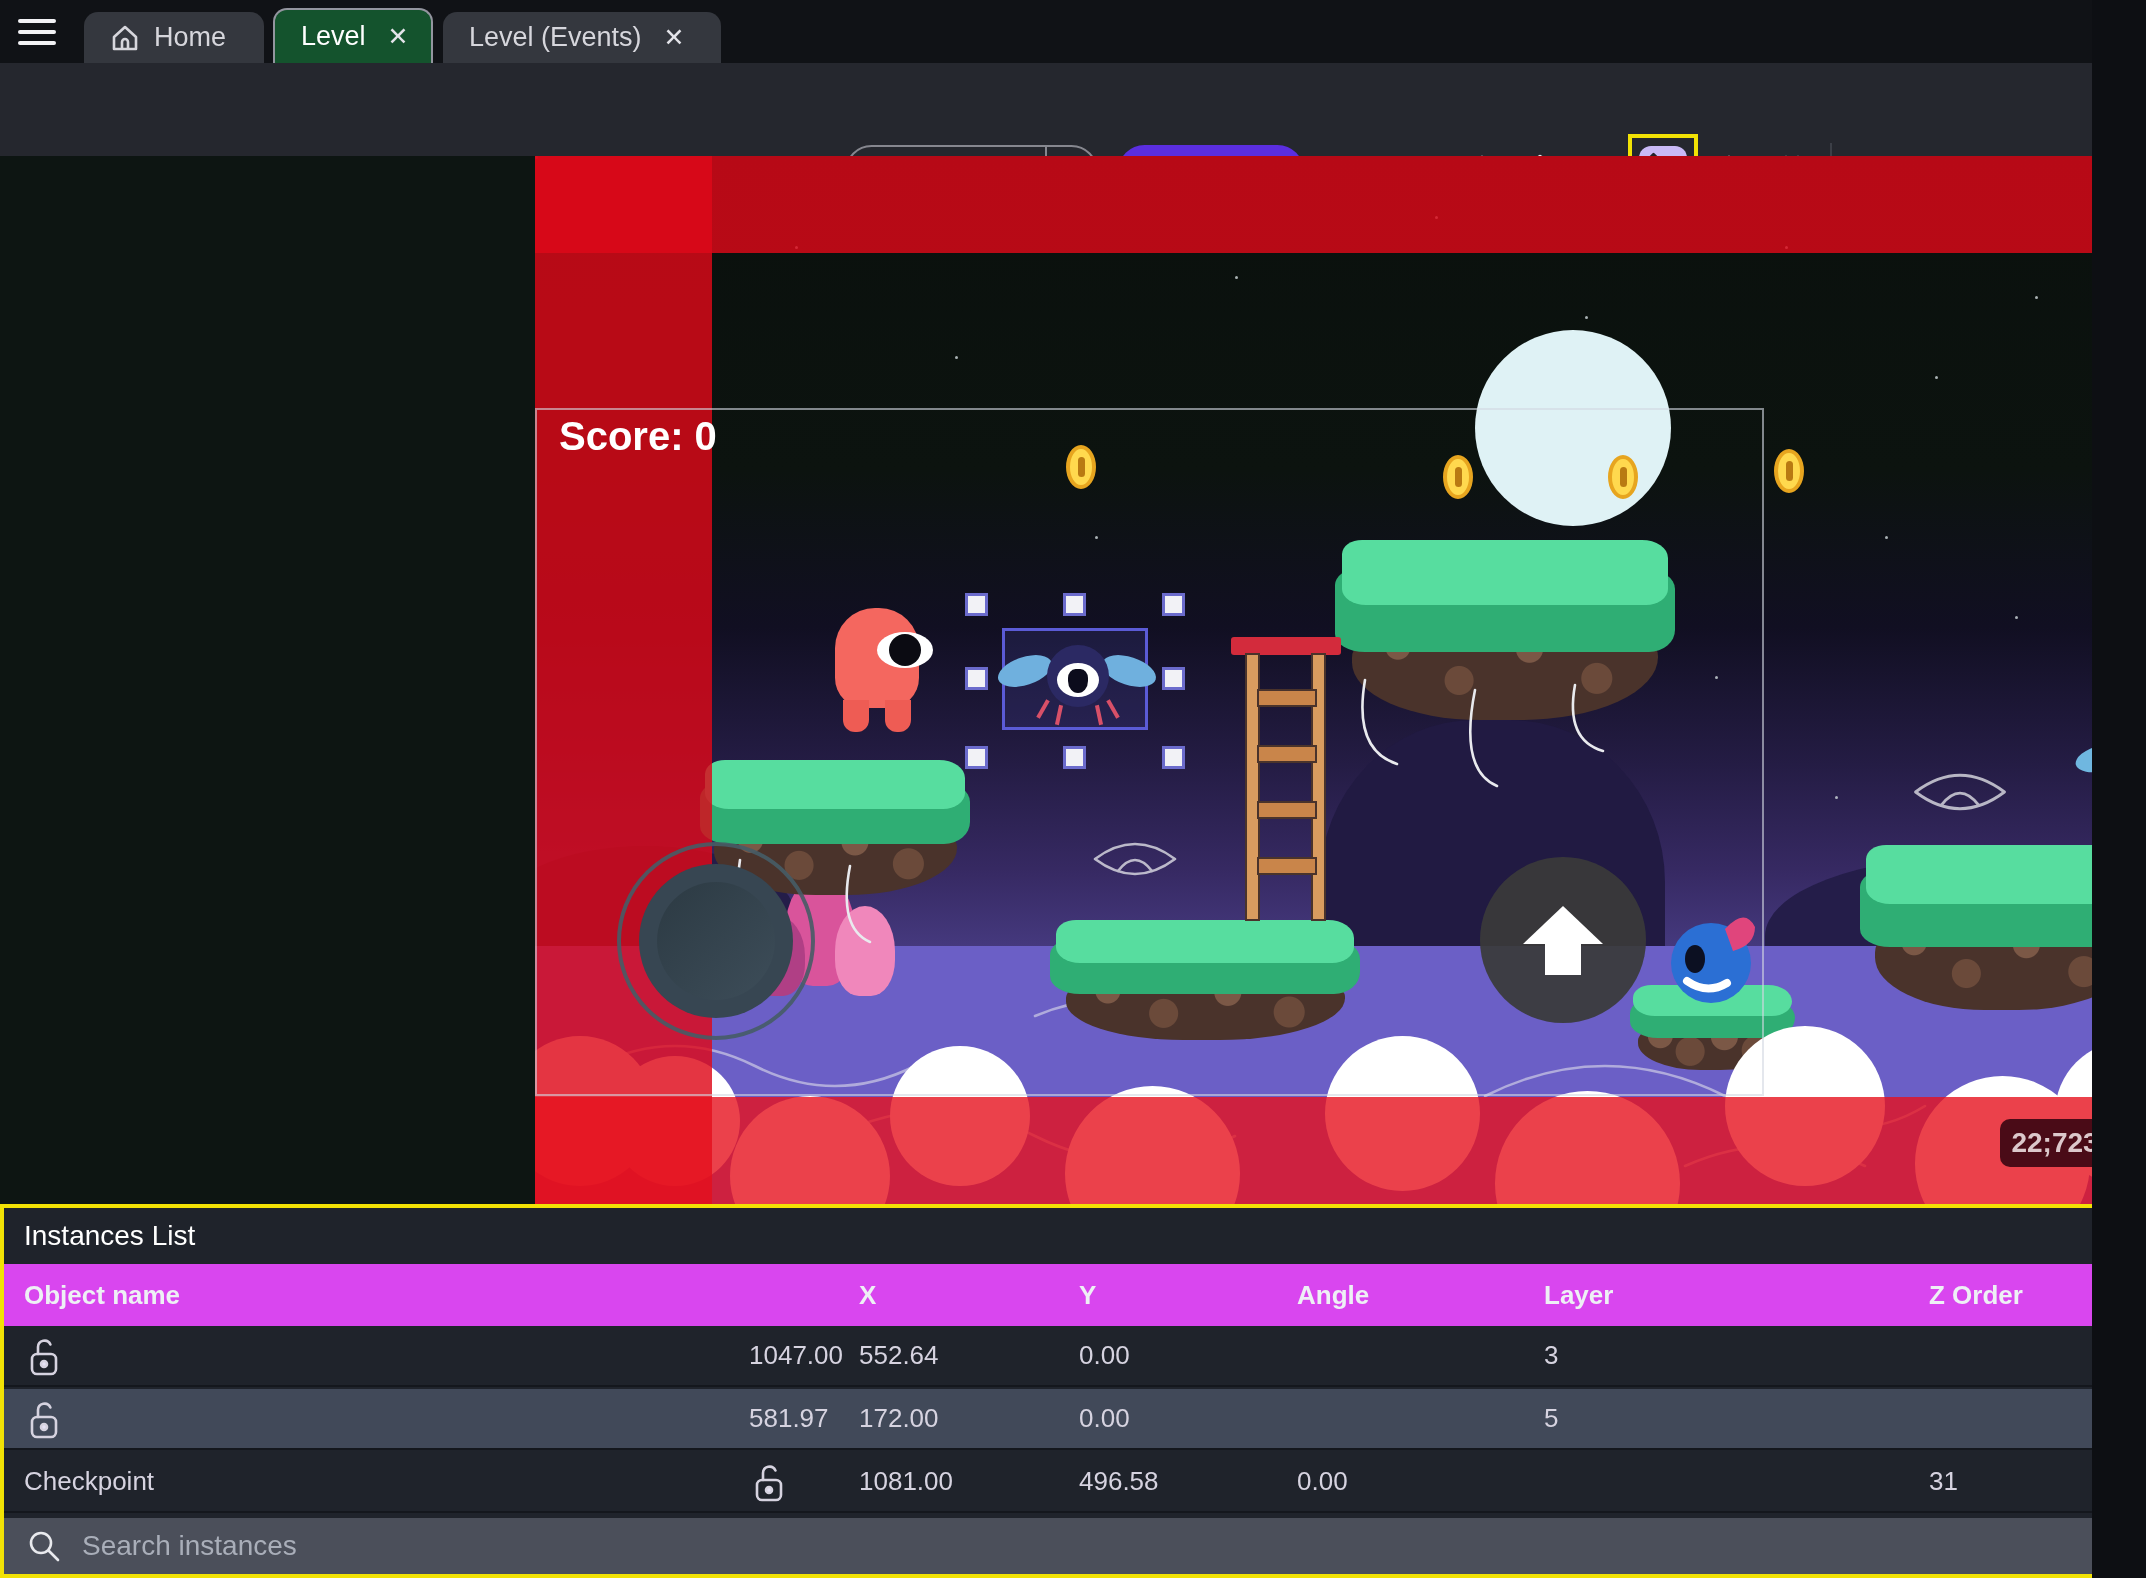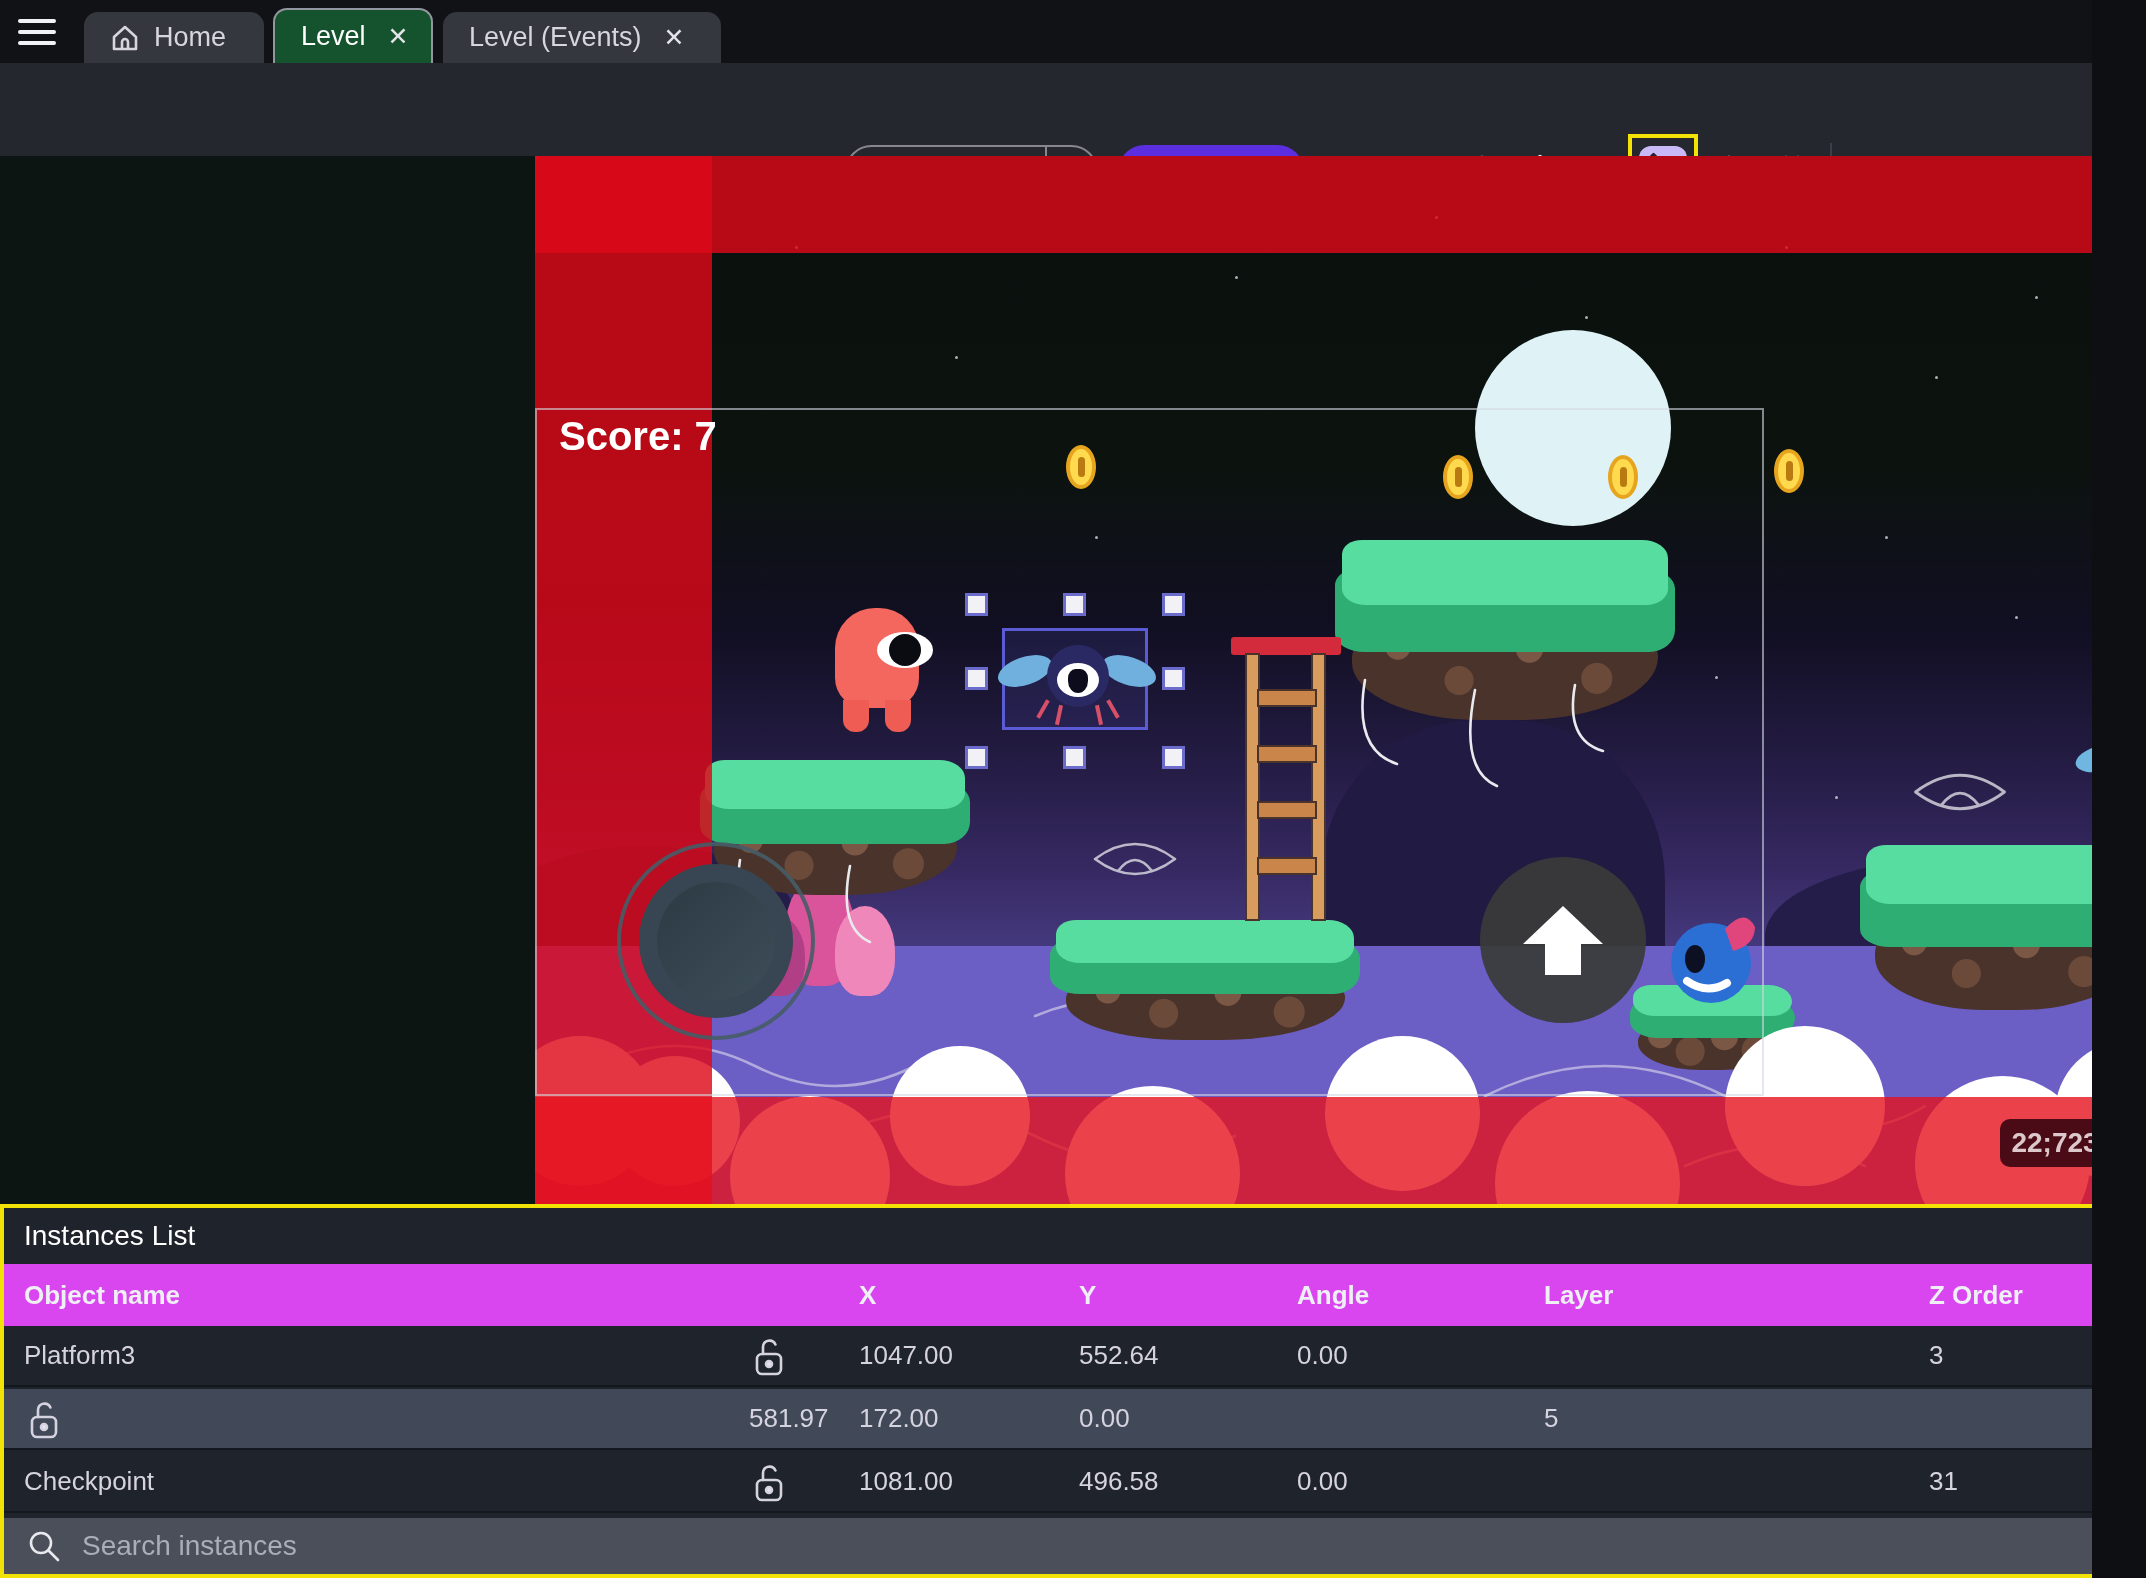--- a/index.html
+++ b/index.html
@@ -344,21 +344,21 @@
       </div>
     <div class="coin" style="left:1584px;top:342px">
         <i></i>
       </div>
 
     <div class="red" style="left:0;top:0;width:177px;height:1048px"></div>
     <div class="red" style="left:0;top:0;width:1611px;height:97px"></div>
     <div class="red" style="left:0;top:941px;width:1611px;height:107px;background:rgba(230,18,30,.8)"></div>
 
     <div class="frame"></div>
-    <div class="score">Score: 7</div>
+    <div class="score">Score: 0</div>
 
     <div class="abs" style="left:82px;top:686px;width:198px;height:198px;border:4px solid rgba(70,92,102,.9);border-radius:50%;box-sizing:border-box"></div>
     <div class="abs" style="left:104px;top:708px;width:154px;height:154px;border-radius:50%;background:#374652">
       <div class="abs" style="left:18px;top:18px;width:118px;height:118px;border-radius:50%;background:linear-gradient(135deg,#2c3a43,#3d4d59)"></div>
     </div>
     <div class="abs" style="left:945px;top:701px;width:166px;height:166px;border-radius:50%;background:rgba(58,58,58,.93);display:flex;flex-direction:column;align-items:center;justify-content:center">
       <div style="width:0;height:0;border-left:40px solid transparent;border-right:40px solid transparent;border-bottom:38px solid #fff"></div>
       <div style="width:36px;height:32px;background:#fff;margin-top:-1px"></div>
     </div>
 
@@ -396,21 +396,20 @@
       <span>Object name</span>
       <span></span>
       <span>X</span>
       <span>Y</span>
       <span>Angle</span>
       <span>Layer</span>
       <span>Z Order</span>
     </div>
 
     <div class="trow grid-row" style="top:118px">
-      <span>Platform3</span>
       <span class="lockcell">
         <svg width="40" height="40" viewBox="0 0 40 40" stroke="#e6e2f5" stroke-width="3">
             <rect x="8" y="18" width="24" height="20" rx="5"></rect>
             <circle cx="20" cy="28" r="3" fill="#e6e2f5"></circle>
             <path d="M14,18 V11 a6.5,6.5 0 0 1 12.4,-2.5"></path>
           </svg>
       </span>
       <span>1047.00</span>
       <span>552.64</span>
       <span>0.00</span>

